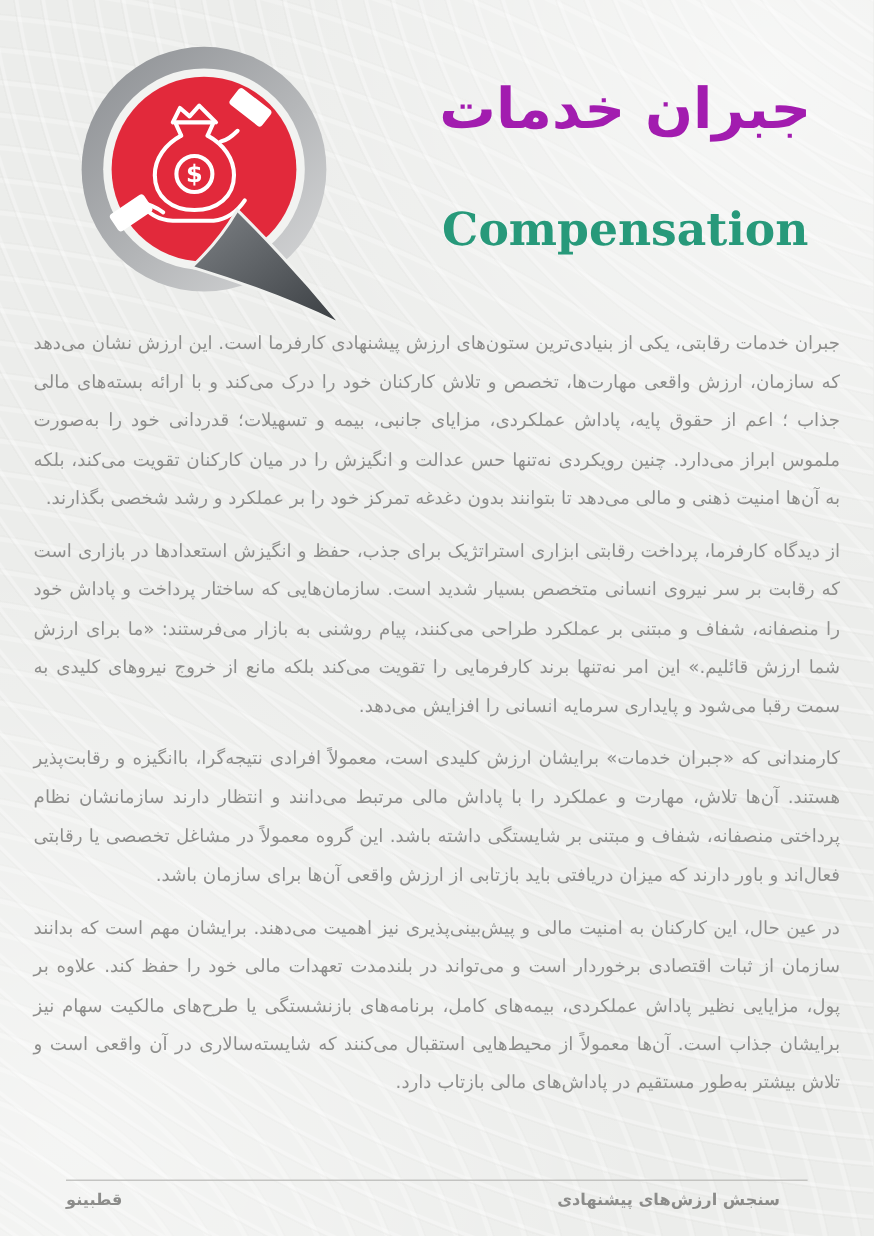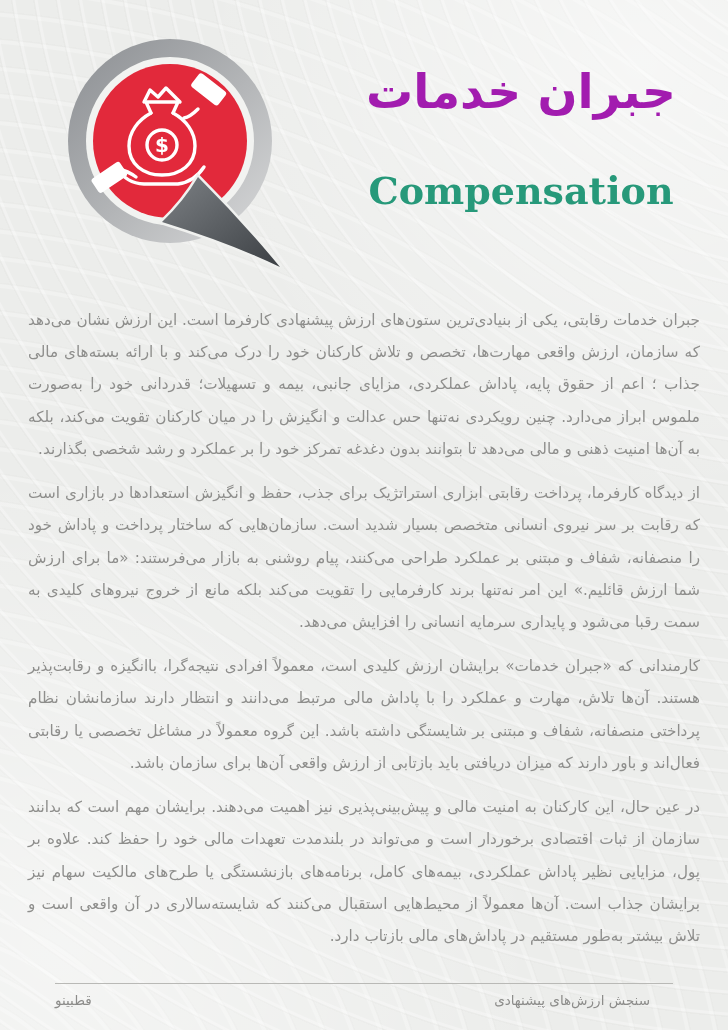--- a/index.html
+++ b/index.html
@@ -39,33 +39,32 @@
     font-size:38px; font-weight:bold;
     color:#27997a;
   }
   .doc-body {
     position:absolute; top:270px; left:28px; right:28px;
     direction:rtl;
     text-align:justify;
     color:#8e8e8c;
     font-size:15.2px;
     line-height:2.12;
-    margin-top:34px;
   }
   .doc-body p { margin-bottom:12px; }
   .footer-divider {
     position:absolute; top:983px; left:55px; right:55px;
     border-top:1px solid #b9b9b6; height:0;
   }
   .footer {
     position:absolute; top:992px; left:55px; right:78px;
     display:flex; justify-content:space-between; align-items:flex-start;
     color:#8c8c8a; font-size:13.5px; direction:ltr;
   }
-  .footer .fa { direction:rtl; }
+  .footer .fa { direction:rtl;font-weight:bold; }
 </style>
 </head>
 <body>
 
 <div class="texture"></div>
 
 <div class="logo-wrap">
   <svg width="240" height="252" viewBox="0 0 240 250">
     <defs>
       <linearGradient id="ringGrad" x1="0" y1="0" x2="1" y2="1">

